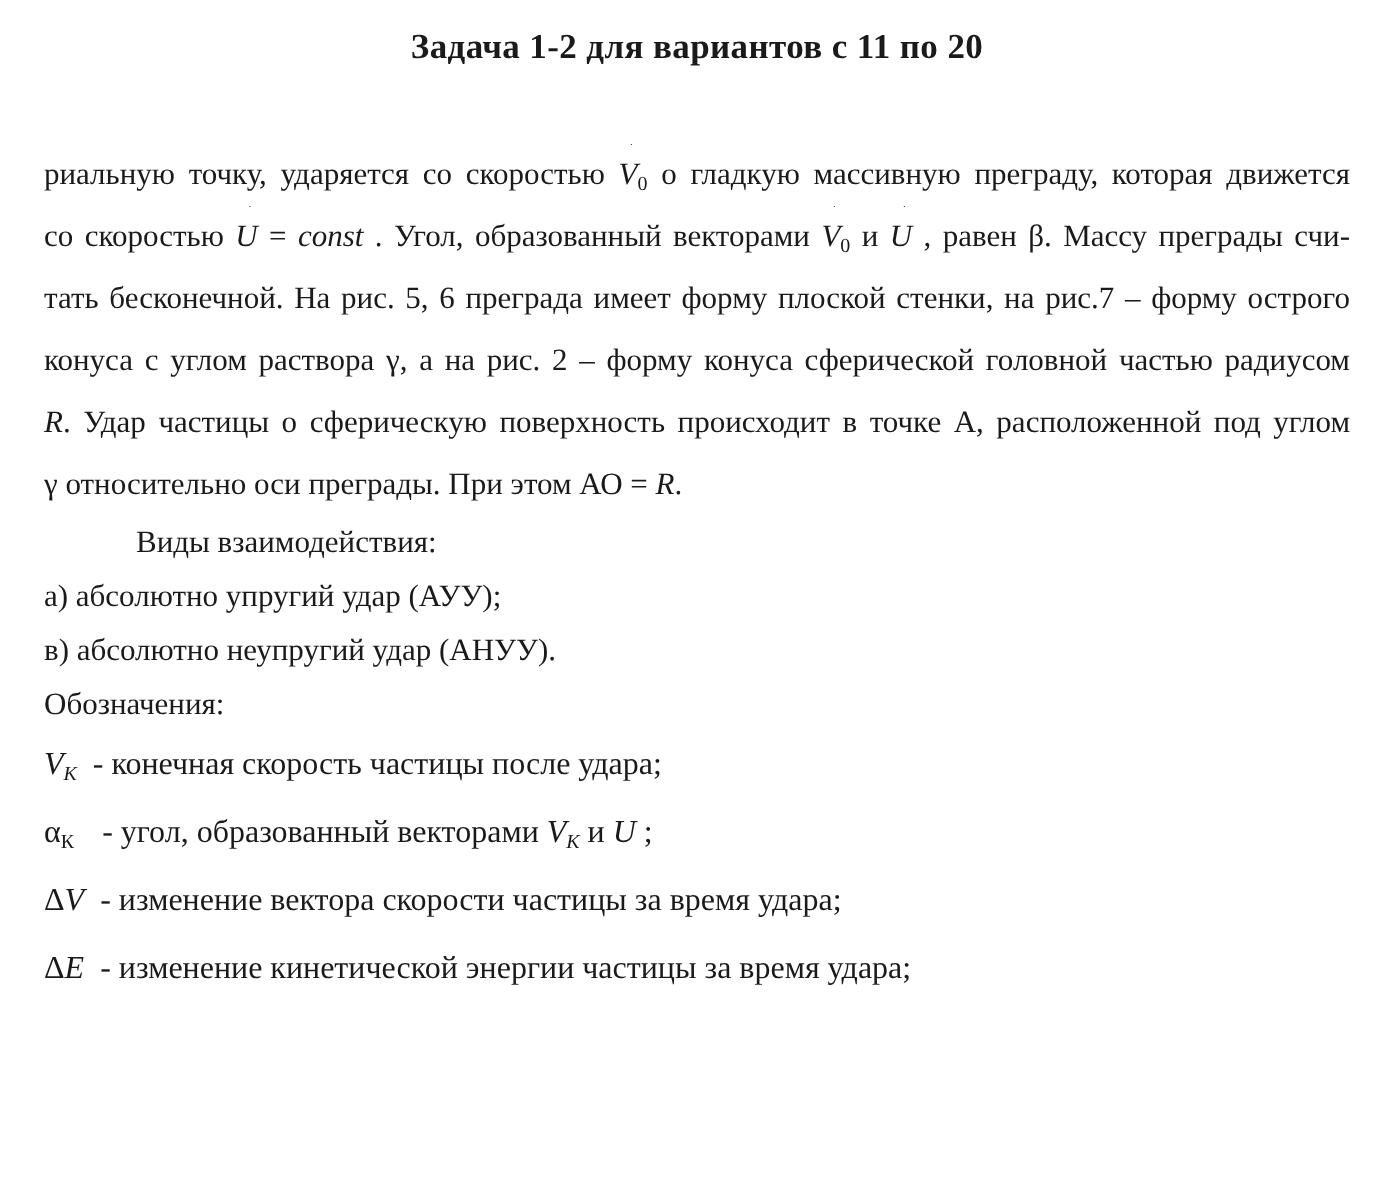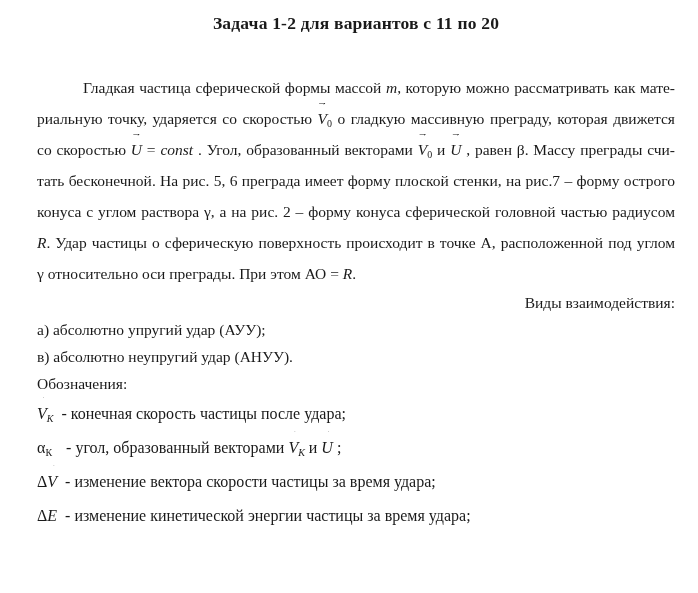--- a/index.html
+++ b/index.html
@@ -4,21 +4,21 @@
 <style>
   html, body { margin: 0; padding: 0; background: #ffffff; }
   .page {
     position: relative;
     width: 698px;
     height: 593px;
     box-sizing: border-box;
     background: #ffffff;
     color: #1a1a1a;
     font-family: "Liberation Serif", "DejaVu Serif", serif;
-    padding: 13px 23px 0 37px;
+    padding: 13px 23px 0 22px;
     overflow: hidden;
   }
   .title {
     text-align: center;
     font-weight: bold;
     font-size: 17.5px;
     line-height: 21px;
     margin: 0 0 38px 0;
     letter-spacing: 0.2px;
   }
@@ -31,21 +31,21 @@
     text-align-last: justify;
   }
   .p-line.lastline { text-align: center; text-align-last: left; }
   .p-line.indent { padding-left: 46px; }
   .l-line {
     font-size: 15.5px;
     line-height: 27px;
     height: 27px;
     overflow: hidden;
   }
-  .l-line.indent { padding-left: 46px; text-align: right; }
+  .l-line.indent { padding-left: 46px; }
   .d-line {
     font-size: 16px;
     line-height: 34px;
     height: 34px;
     overflow: hidden;
   }
   .it { font-style: italic; }
   .term { margin-right: 8px; white-space: nowrap; text-align: right; }
   .term.tight { margin-right: 14px; }
   .vec {
@@ -67,21 +67,20 @@
   sub { font-size: 10px; vertical-align: -0.3em; line-height: 0; }
 </style>
 </head>
 <body>
 
 <div class="page">
 
   <div class="title">Задача 1-2 для вариантов с 11 по 20</div>
 
   <div>
-    <div class="p-line indent"><span>Гладкая частица сферической формы массой </span><span class="it">m</span><span>, которую можно рассматривать как мате-</span></div>
     <div class="p-line"><span>риальную точку, ударяется со скоростью </span><span><span class="vec" data-arrow="→">V</span><sub>0</sub></span><span> о гладкую массивную преграду, которая движется</span></div>
     <div class="p-line"><span>со скоростью </span><span class="vec" data-arrow="→">U</span><span> = </span><span class="it">const</span><span> . Угол, образованный векторами </span><span><span class="vec" data-arrow="→">V</span><sub>0</sub></span><span> и </span><span class="vec" data-arrow="→">U</span><span> , равен β. Массу преграды счи-</span></div>
     <div class="p-line"><span>тать бесконечной. На рис. 5, 6 преграда имеет форму плоской стенки, на рис.7 – форму острого</span></div>
     <div class="p-line"><span>конуса с углом раствора γ, а на рис. 2 – форму конуса сферической головной частью радиусом</span></div>
     <div class="p-line"><span class="it">R</span><span>. Удар частицы о сферическую поверхность происходит в точке А, расположенной под углом</span></div>
     <div class="p-line lastline"><span>γ относительно оси преграды. При этом АО = </span><span class="it">R</span><span>.</span></div>
   </div>
 
   <div>
     <div class="l-line indent">Виды взаимодействия:</div>

